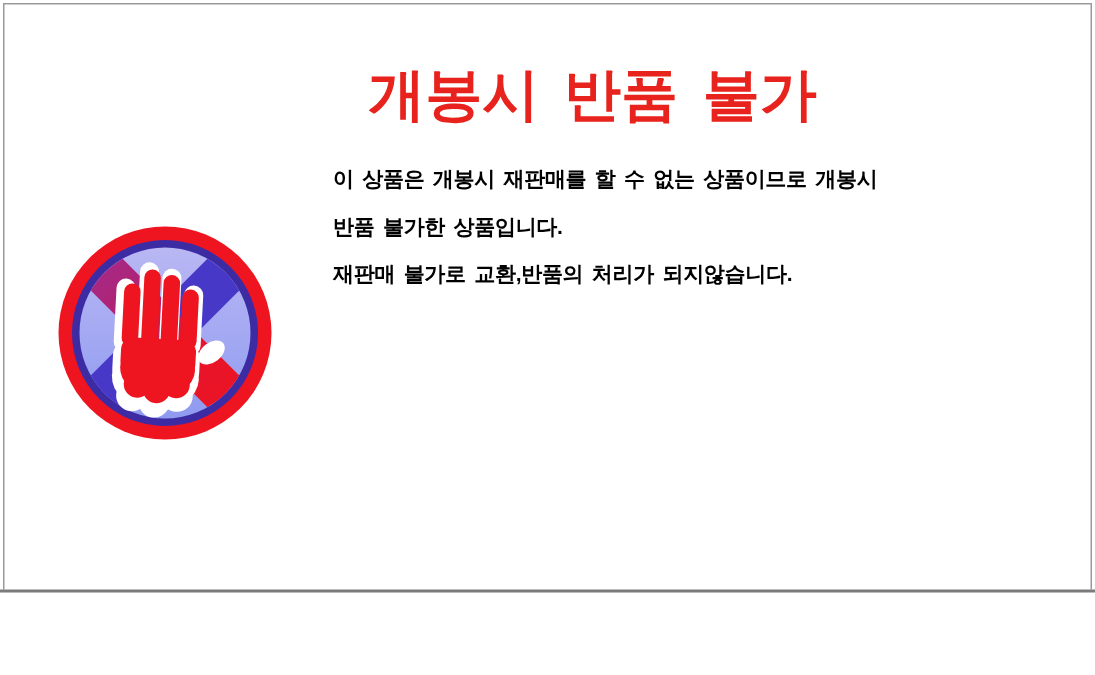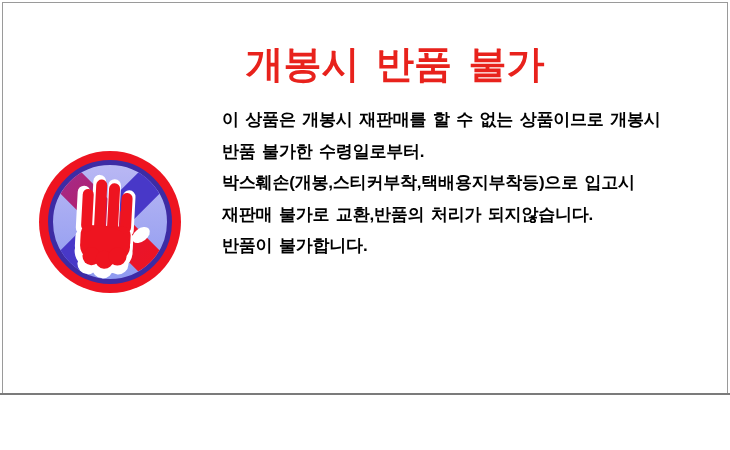--- a/index.html
+++ b/index.html
@@ -18,21 +18,21 @@
   }
   .title{
     position:absolute; left:64px; right:4px; top:42px;
     text-align:center;
     font-size:38px; font-weight:bold; color:#e8221c;
     letter-spacing:0px; word-spacing:6px; line-height:44px;
     white-space:nowrap;
   }
   .body-text{
     position:absolute; left:222px; top:104px;
-    color:#000000; font-size:17px; font-weight:bold;
+    color:#000000; font-size:14px; font-weight:bold;
     letter-spacing:-0.2px; word-spacing:2px;
   }
   .body-text .line{
     height:31.5px; line-height:31.5px; white-space:nowrap;
   }
   .badge{
     position:absolute; left:38px; top:150px; width:144px; height:144px;
   }
 </style>
 </head>
@@ -40,24 +40,22 @@
 
 <div class="canvas">
 
   <div class="panel"></div>
   <div class="bottom-rule"></div>
 
   <div class="title">개봉시 반품 불가</div>
 
   <div class="body-text">
     <div class="line">이 상품은 개봉시 재판매를 할 수 없는 상품이므로 개봉시</div>
-    <div class="line">반품 불가한 수령일로부터.</div>
-    <div class="line">박스훼손(개봉,스티커부착,택배용지부착등)으로 입고시</div>
+    <div class="line">반품 불가한 상품입니다.</div>
     <div class="line">재판매 불가로 교환,반품의 처리가 되지않습니다.</div>
-    <div class="line">반품이 불가합니다.</div>
   </div>
 
   <svg class="badge" viewBox="0 0 144 144" xmlns="http://www.w3.org/2000/svg">
     <defs>
       <clipPath id="innerClip">
         <circle cx="72" cy="72" r="57"></circle>
       </clipPath>
       <linearGradient id="discGrad" x1="0" y1="0" x2="0" y2="1">
         <stop offset="0%" stop-color="#bab8f4"></stop>
         <stop offset="100%" stop-color="#8e9af0"></stop>

